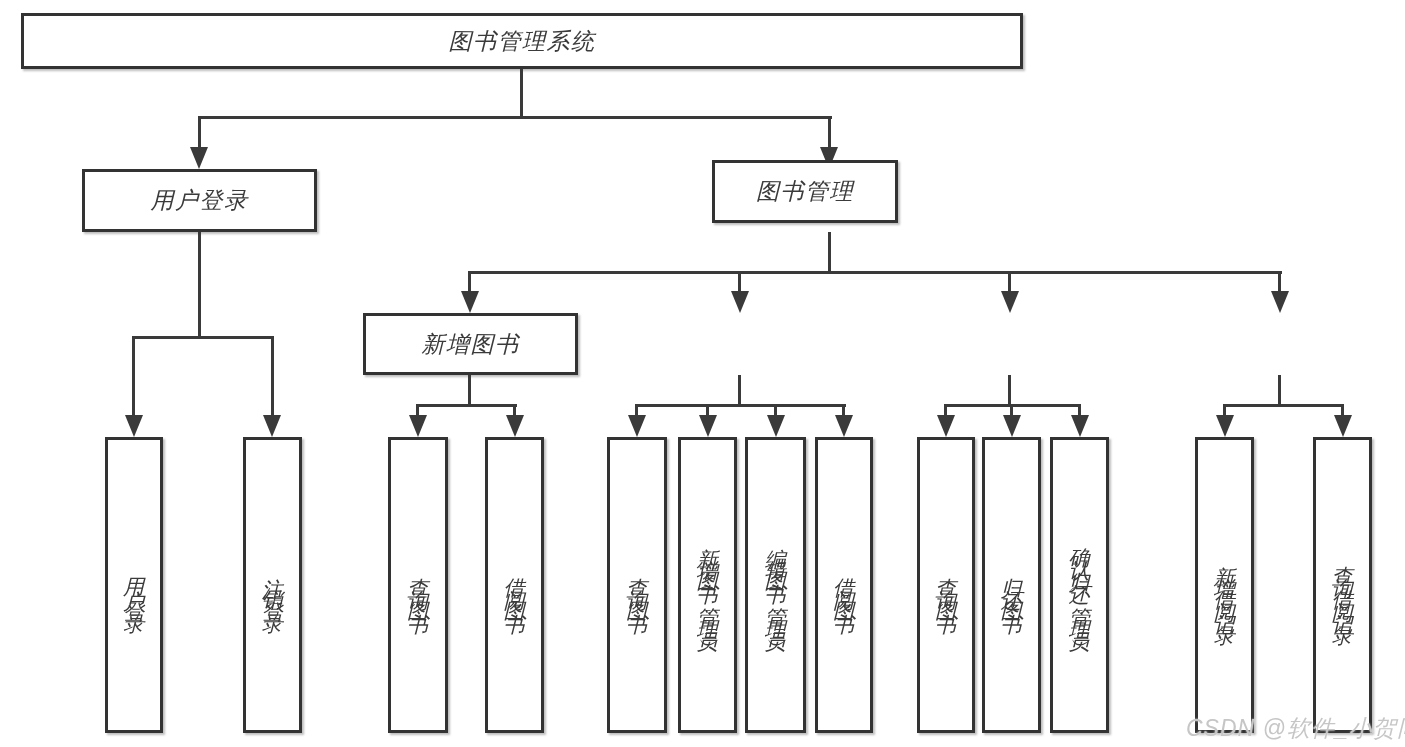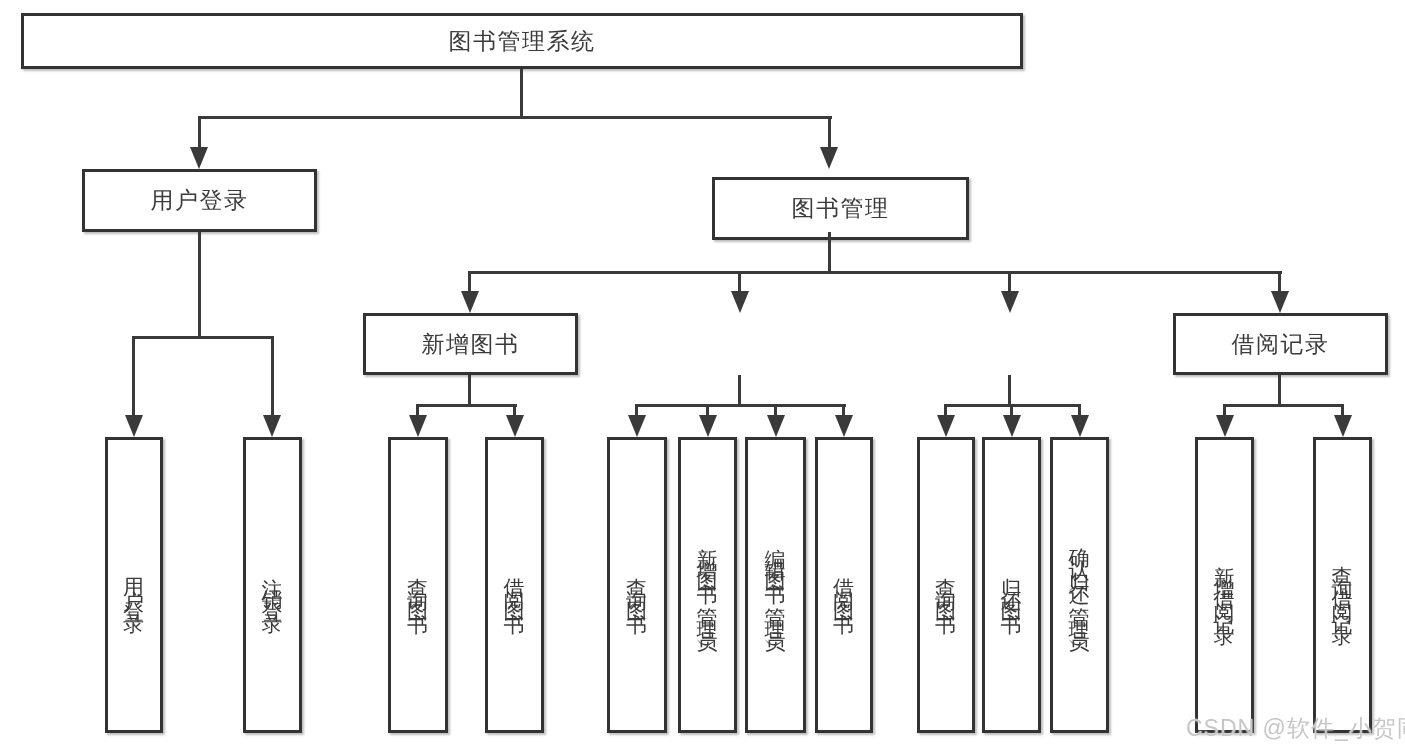--- a/index.html
+++ b/index.html
@@ -1,18 +1,19 @@
 <!DOCTYPE html>
 <html><head>
 <meta charset="utf-8">
 <style>
   html,body{margin:0;padding:0;background:#ffffff;}
   .canvas{
     position:relative;width:1405px;height:747px;background:#ffffff;overflow:hidden;
     font-family:"Liberation Sans","DejaVu Sans",sans-serif;
+    font-style:italic;
   }
   .box{
     position:absolute;box-sizing:border-box;border:3px solid #333333;background:#ffffff;
     display:flex;align-items:center;justify-content:center;color:#3b3b3b;
     box-shadow:1.5px 1.5px 2px rgba(110,110,110,.45);
   }
   .box.h{font-size:23px;letter-spacing:1.5px;}
   .box.v span{
     writing-mode:vertical-rl;text-orientation:mixed;
     font-size:21px;letter-spacing:12px;line-height:1;
@@ -41,21 +42,21 @@
   <div class="vline" style="left:520px;top:69px;height:49px"></div>
   <div class="hline" style="left:198px;top:116px;width:634px"></div>
   <div class="vline" style="left:198px;top:116px;height:34px"></div>
   <div class="arrow" style="left:190px;top:147px"></div>
   <div class="vline" style="left:828px;top:116px;height:34px"></div>
   <div class="arrow" style="left:820px;top:147px"></div>
 
   <div class="box h" style="left:82px;top:169px;width:235px;height:63px">
     <span>用户登录</span>
   </div>
-  <div class="box h" style="left:712px;top:177px;width:257px;height:63px">
+  <div class="box h" style="left:712px;top:160px;width:186px;height:63px">
     <span>图书管理</span>
   </div>
 
   <div class="vline" style="left:198px;top:232px;height:106px"></div>
   <div class="hline" style="left:132px;top:336px;width:142px"></div>
   <div class="vline" style="left:132px;top:336px;height:81px"></div>
   <div class="arrow" style="left:125px;top:415px"></div>
   <div class="vline" style="left:271px;top:336px;height:81px"></div>
   <div class="arrow" style="left:263px;top:415px"></div>
 
@@ -65,23 +66,20 @@
   <div class="arrow" style="left:461px;top:291px"></div>
   <div class="vline" style="left:738px;top:271px;height:22px"></div>
   <div class="arrow" style="left:731px;top:291px"></div>
   <div class="vline" style="left:1008px;top:271px;height:22px"></div>
   <div class="arrow" style="left:1001px;top:291px"></div>
   <div class="vline" style="left:1278px;top:271px;height:22px"></div>
   <div class="arrow" style="left:1271px;top:291px"></div>
 
   <div class="box h" style="left:363px;top:313px;width:215px;height:62px">
     <span>新增图书</span>
-  </div>
-  <div class="box h" style="left:1173px;top:313px;width:215px;height:62px">
-    <span>借阅记录</span>
   </div>
 
   <div class="vline" style="left:468px;top:375px;height:32px"></div>
   <div class="hline" style="left:416px;top:404px;width:101px"></div>
   <div class="vline" style="left:416px;top:404px;height:14px"></div>
   <div class="arrow" style="left:409px;top:415px"></div>
   <div class="vline" style="left:513px;top:404px;height:14px"></div>
   <div class="arrow" style="left:506px;top:415px"></div>
 
   <div class="vline" style="left:738px;top:375px;height:32px"></div>

